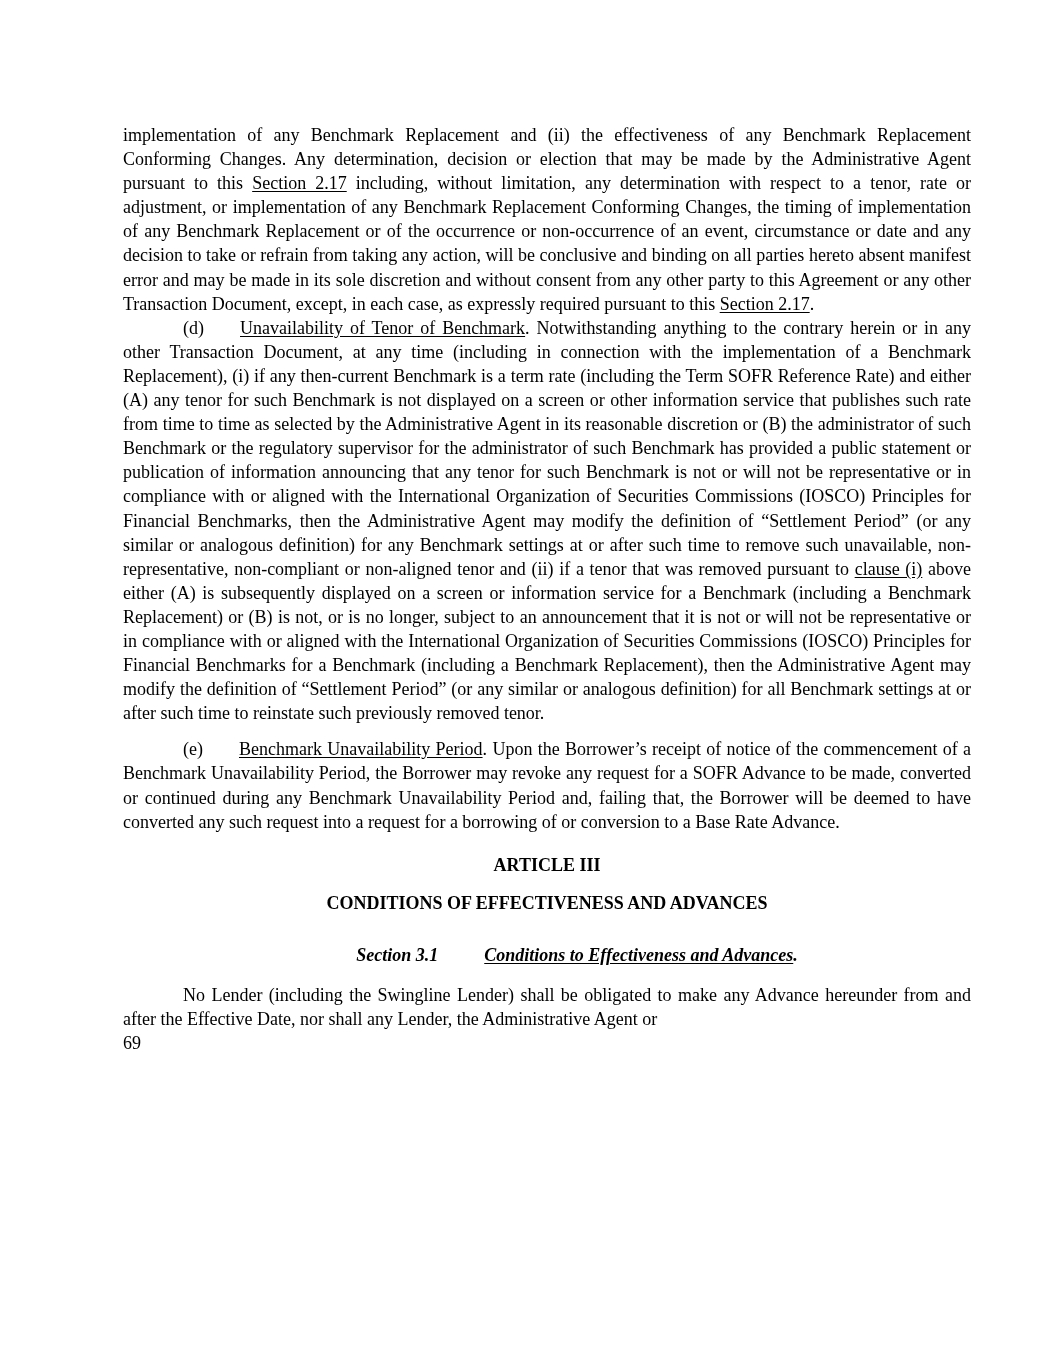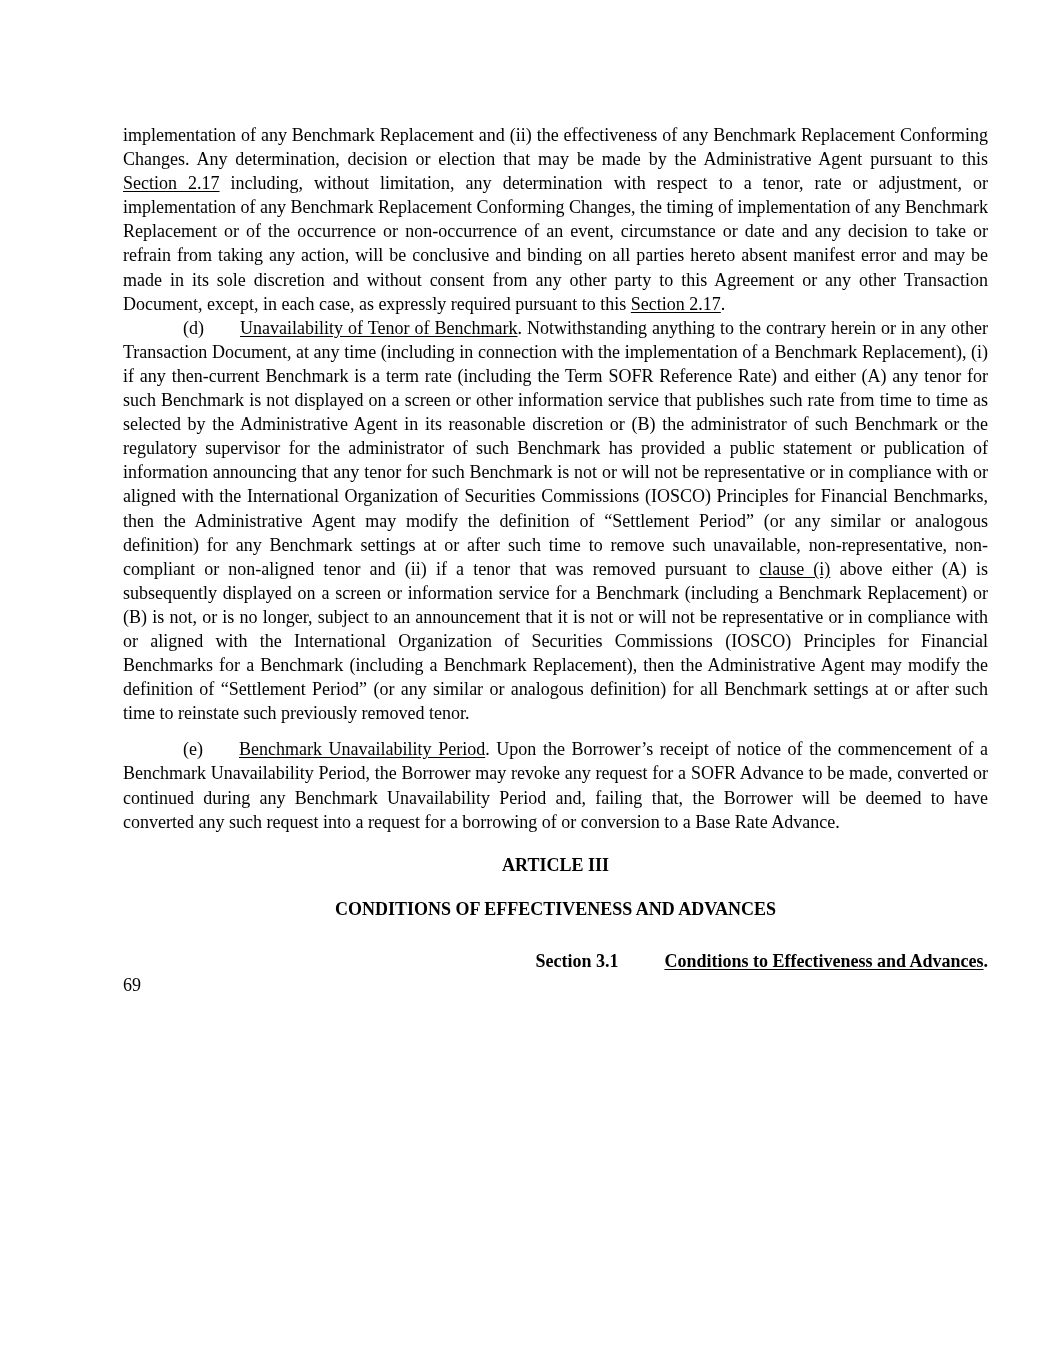--- a/index.html
+++ b/index.html
@@ -10,21 +10,21 @@
   .page {
     position: relative;
     width: 1055px;
     height: 1098px;
     box-sizing: border-box;
     background: #ffffff;
     color: #000000;
     font-family: "Liberation Serif", "DejaVu Serif", serif;
     font-size: 18px;
     line-height: 24.1px;
-    padding: 123px 67px 0 123px;
+    padding: 123px 84px 0 123px;
     overflow: hidden;
   }
   .para {
     margin: 0;
     text-align: justify;
   }
   .indent {
     text-indent: 60px;
   }
   .u {
@@ -42,26 +42,27 @@
   .mt-d   { }
   .mt-e   { margin-top: 12px; }
   .head {
     margin: 0;
     text-align: center;
     font-weight: bold;
     font-size: 18px;
     line-height: 24.1px;
   }
   .mt-art  { margin-top: 19px; }
-  .mt-cond { margin-top: 20px; }
+  .mt-cond { margin-top: 14px; }
   .mt-sec  { margin-top: 28px; }
   .mt-nl   { margin-top: 16px; }
   .section-line {
     font-weight: bold;
-    text-align: right;
+    text-align: center;
+    font-style: italic;
   }
   .page-number {
     margin-top: 0;
     text-align: left;
   }
 </style>
 </head>
 <body>
 
 <div class="page">
@@ -71,16 +72,17 @@
   <p class="para indent mt-d"><span>(d)</span><span class="tab"></span><span class="u">Unavailability of Tenor of Benchmark</span><span>.  Notwithstanding anything to the contrary herein or in any other Transaction Document, at any time (including in connection with the implementation of a Benchmark Replacement), (i) if any then-current Benchmark is a term rate (including the Term SOFR Reference Rate) and either (A) any tenor for such Benchmark is not displayed on a screen or other information service that publishes such rate from time to time as selected by the Administrative Agent in its reasonable discretion or (B) the administrator of such Benchmark or the regulatory supervisor for the administrator of such Benchmark has provided a public statement or publication of information announcing that any tenor for such Benchmark is not or will not be representative or in compliance with or aligned with the International Organization of Securities Commissions (IOSCO) Principles for Financial Benchmarks, then the Administrative Agent may modify the definition of “Settlement Period” (or any similar or analogous definition) for any Benchmark settings at or after such time to remove such unavailable, non-representative, non-compliant or non-aligned tenor and (ii) if a tenor that was removed pursuant to </span><span class="u">clause (i)</span><span> above either (A) is subsequently displayed on a screen or information service for a Benchmark (including a Benchmark Replacement) or (B) is not, or is no longer, subject to an announcement that it is not or will not be representative or in compliance with or aligned with the International Organization of Securities Commissions (IOSCO) Principles for Financial Benchmarks for a Benchmark (including a Benchmark Replacement), then the Administrative Agent may modify the definition of “Settlement Period” (or any similar or analogous definition) for all Benchmark settings at or after such time to reinstate such previously removed tenor.</span></p>
 
   <p class="para indent mt-e"><span>(e)</span><span class="tab"></span><span class="u">Benchmark Unavailability Period</span><span>. Upon the Borrower’s receipt of notice of the commencement of a Benchmark Unavailability Period, the Borrower may revoke any request for a SOFR Advance to be made, converted or continued during any Benchmark Unavailability Period and, failing that, the Borrower will be deemed to have converted any such request into a request for a borrowing of or conversion to a Base Rate Advance.</span></p>
 
   <h2 class="head mt-art">ARTICLE III</h2>
 
   <h2 class="head mt-cond">CONDITIONS OF EFFECTIVENESS AND ADVANCES</h2>
 
   <p class="para indent mt-sec section-line"><span>Section 3.1</span><span class="tab-wide"></span><span class="u">Conditions to Effectiveness and Advances</span><span>.</span></p>
 
+  <p class="para indent mt-nl"><span>No Lender (including the Swingline Lender) shall be obligated to make any Advance hereunder from and after the Effective Date, nor shall any Lender, the Administrative Agent or</span></p>
 
   <div class="page-number">69</div>
 
 </div>
 
 </body></html>

